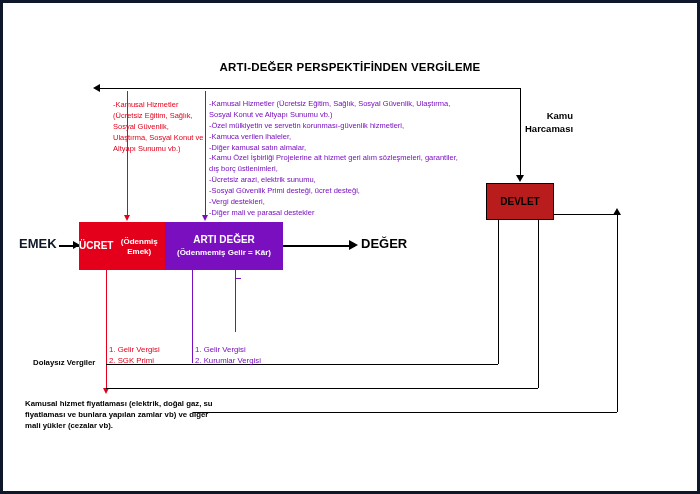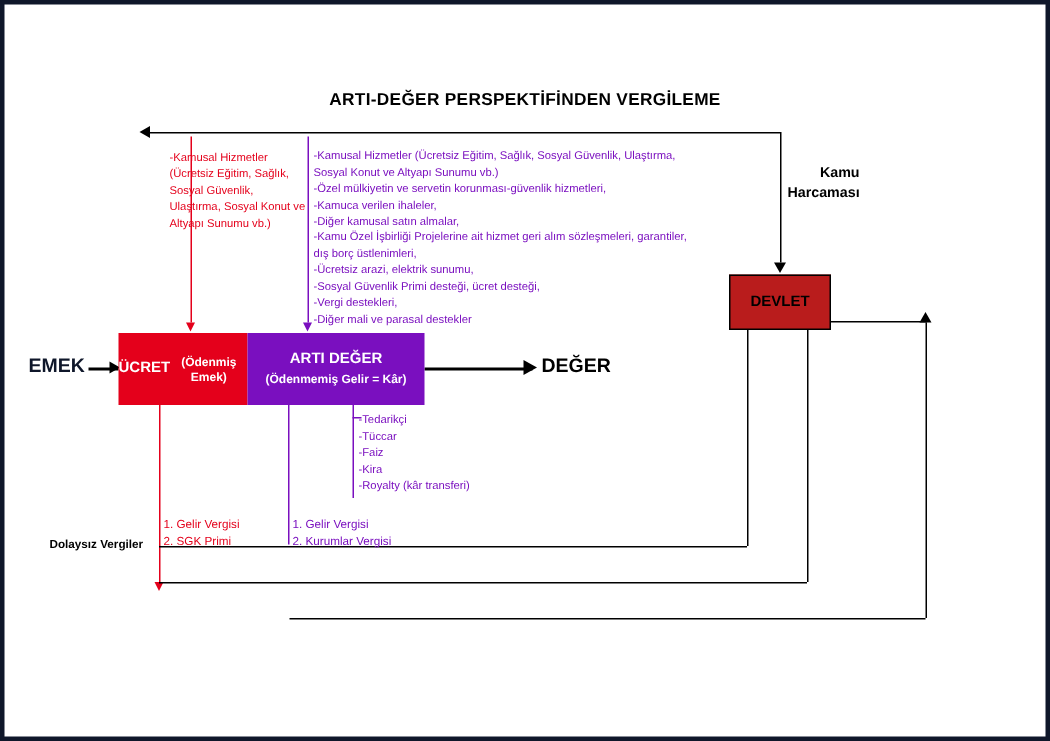--- a/index.html
+++ b/index.html
@@ -257,23 +257,19 @@
   <div class="abs" id="red-list">-Kamusal Hizmetler (Ücretsiz Eğitim, Sağlık, Sosyal Güvenlik, Ulaştırma, Sosyal Konut ve Altyapı Sunumu vb.)</div>
   <div class="abs" id="purple-list" style="white-space:pre-line;">-Kamusal Hizmetler (Ücretsiz Eğitim, Sağlık, Sosyal Güvenlik, Ulaştırma, Sosyal Konut ve Altyapı Sunumu vb.)
 -Özel mülkiyetin ve servetin korunması-güvenlik hizmetleri,
 -Kamuca verilen ihaleler,
 -Diğer kamusal satın almalar,
 -Kamu Özel İşbirliği Projelerine ait hizmet geri alım sözleşmeleri, garantiler, dış borç üstlenimleri,
 -Ücretsiz arazi, elektrik sunumu,
 -Sosyal Güvenlik Primi desteği, ücret desteği,
 -Vergi destekleri,
 -Diğer mali ve parasal destekler</div>
-  <div class="abs" id="purple-lower" style="white-space:pre-line;">-Tedarikçi
--Tüccar
--Faiz
--Kira
--Royalty (kâr transferi)</div>
   <div class="abs" id="red-taxes" style="white-space:pre-line;">1. Gelir Vergisi
 2. SGK Primi</div>
   <div class="abs" id="purple-taxes" style="white-space:pre-line;">1. Gelir Vergisi
 2. Kurumlar Vergisi</div>
+  <div class="abs" id="kamusal-note">Kamusal hizmet fiyatlaması (elektrik, doğal gaz, su fiyatlaması ve bunlara yapılan zamlar vb) ve diğer mali yükler (cezalar vb).</div>
 
 </div>
 
 </body></html>

